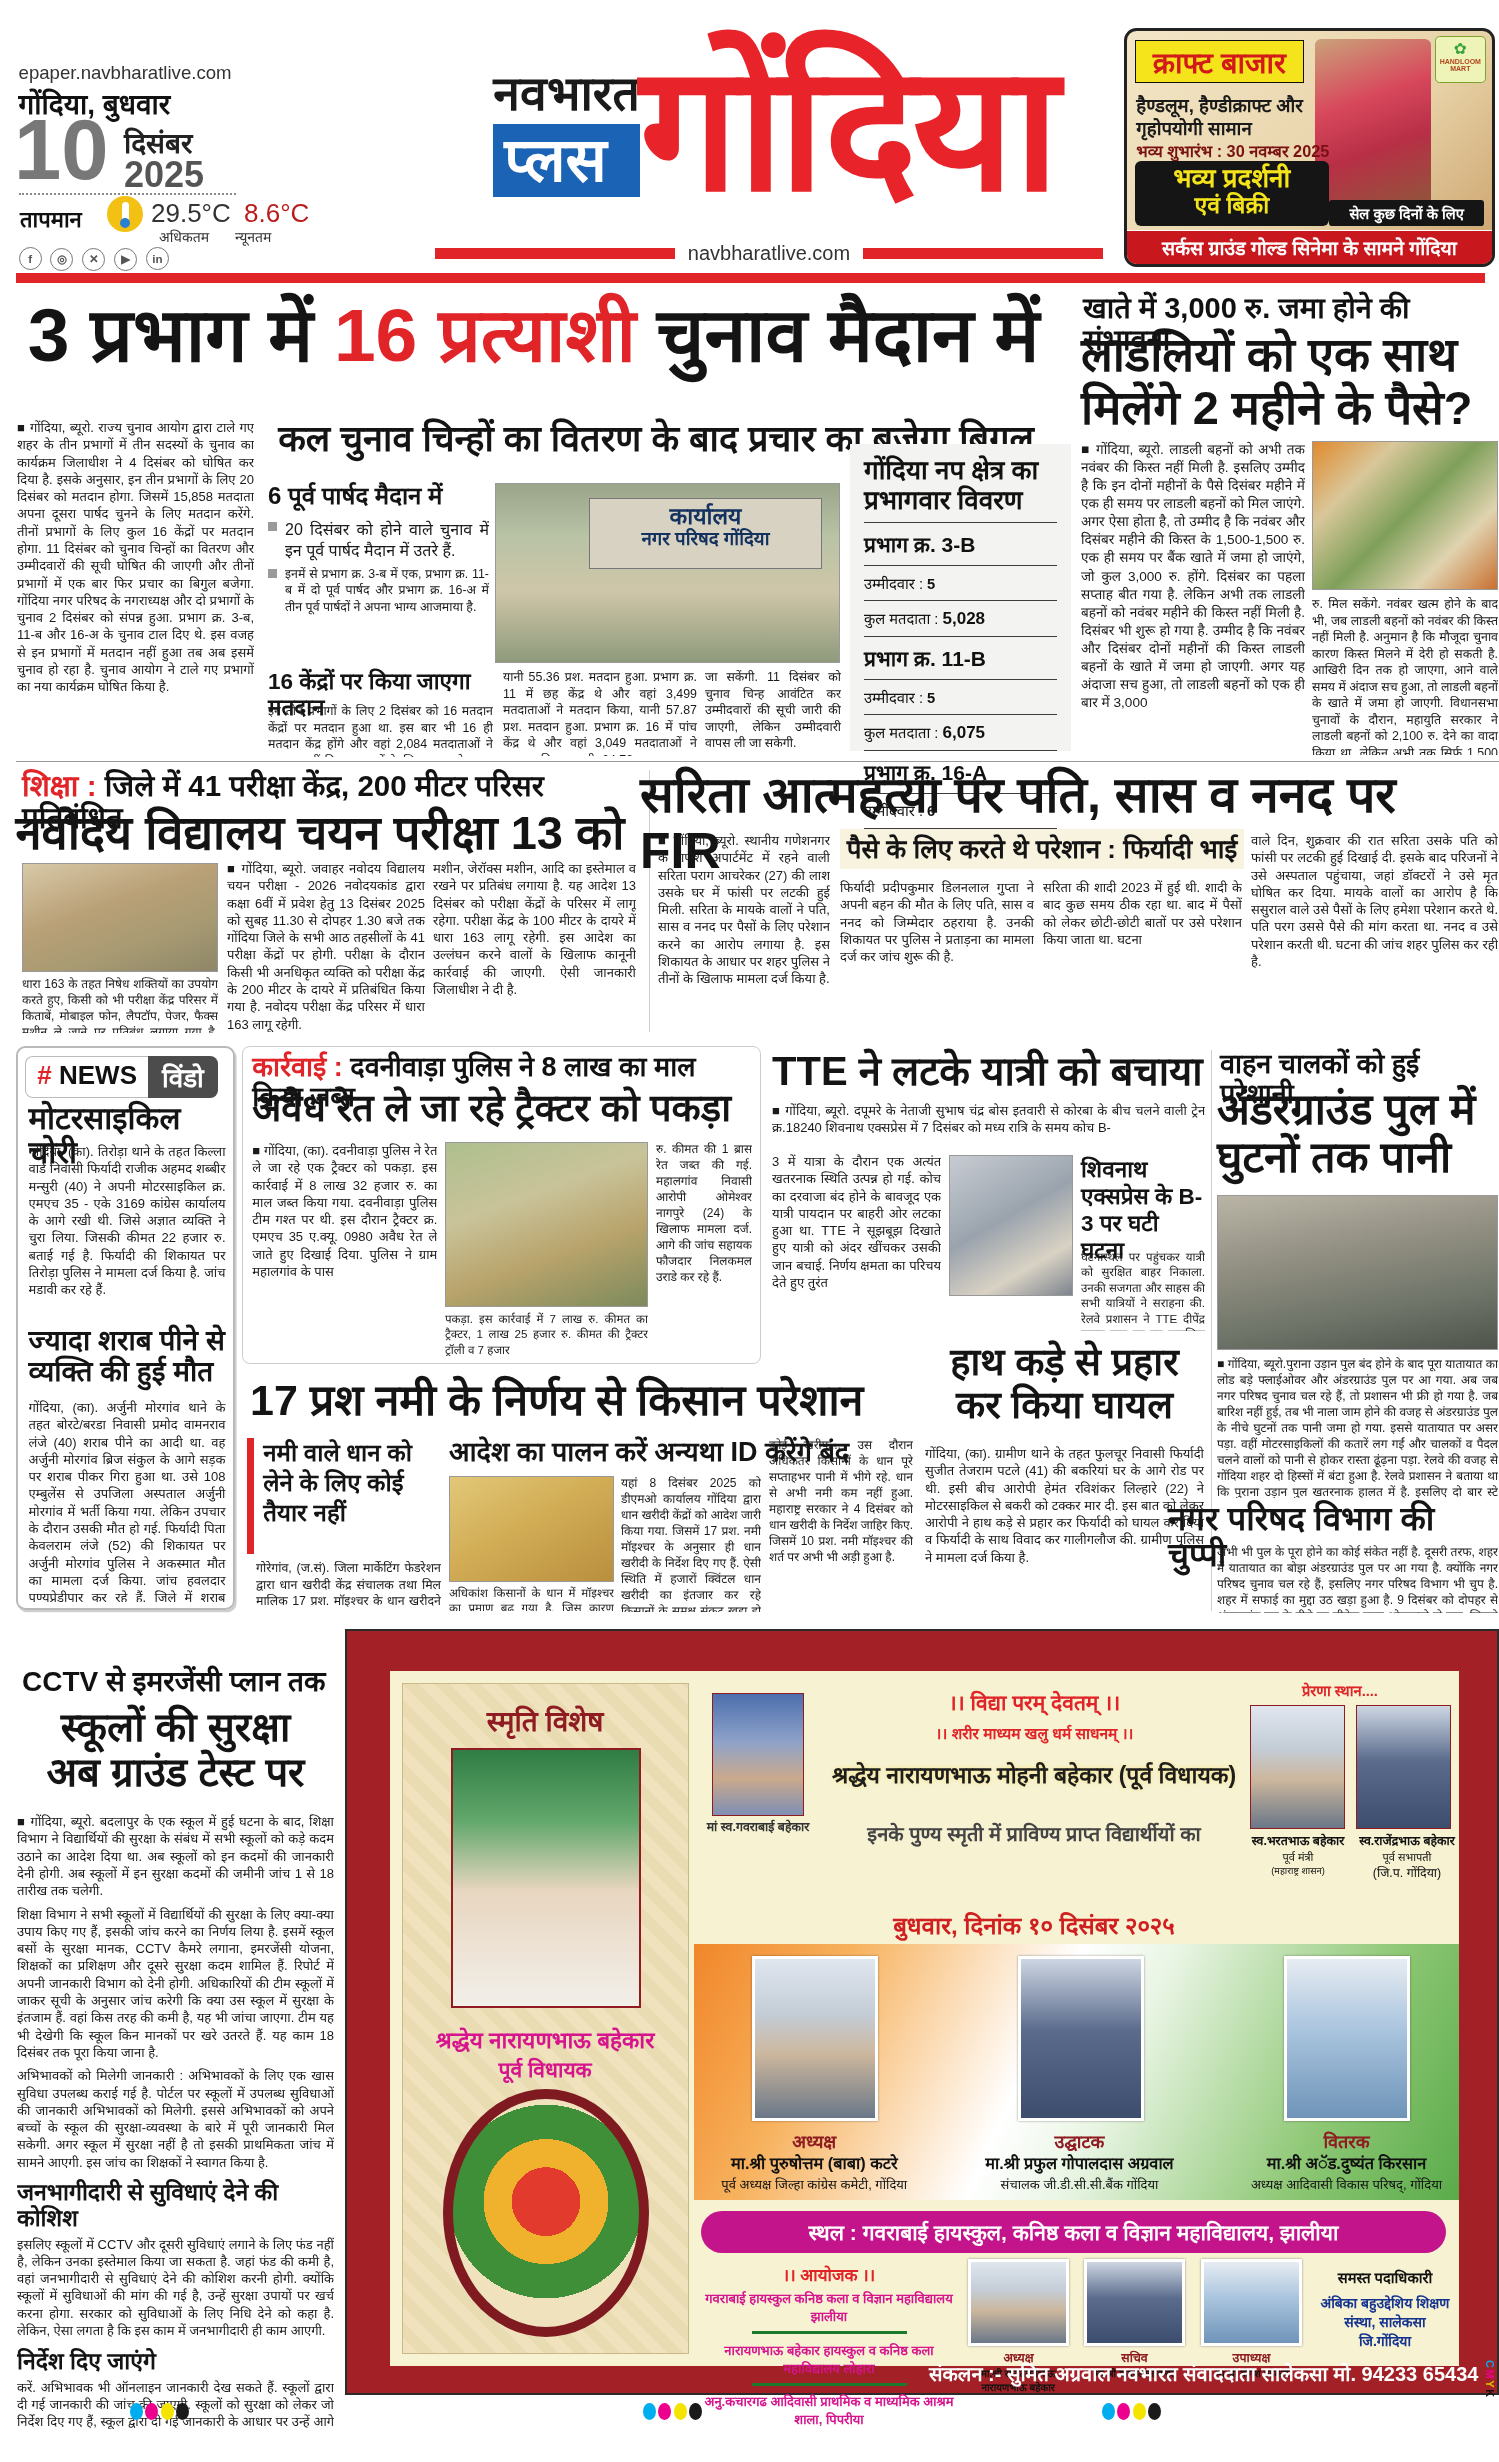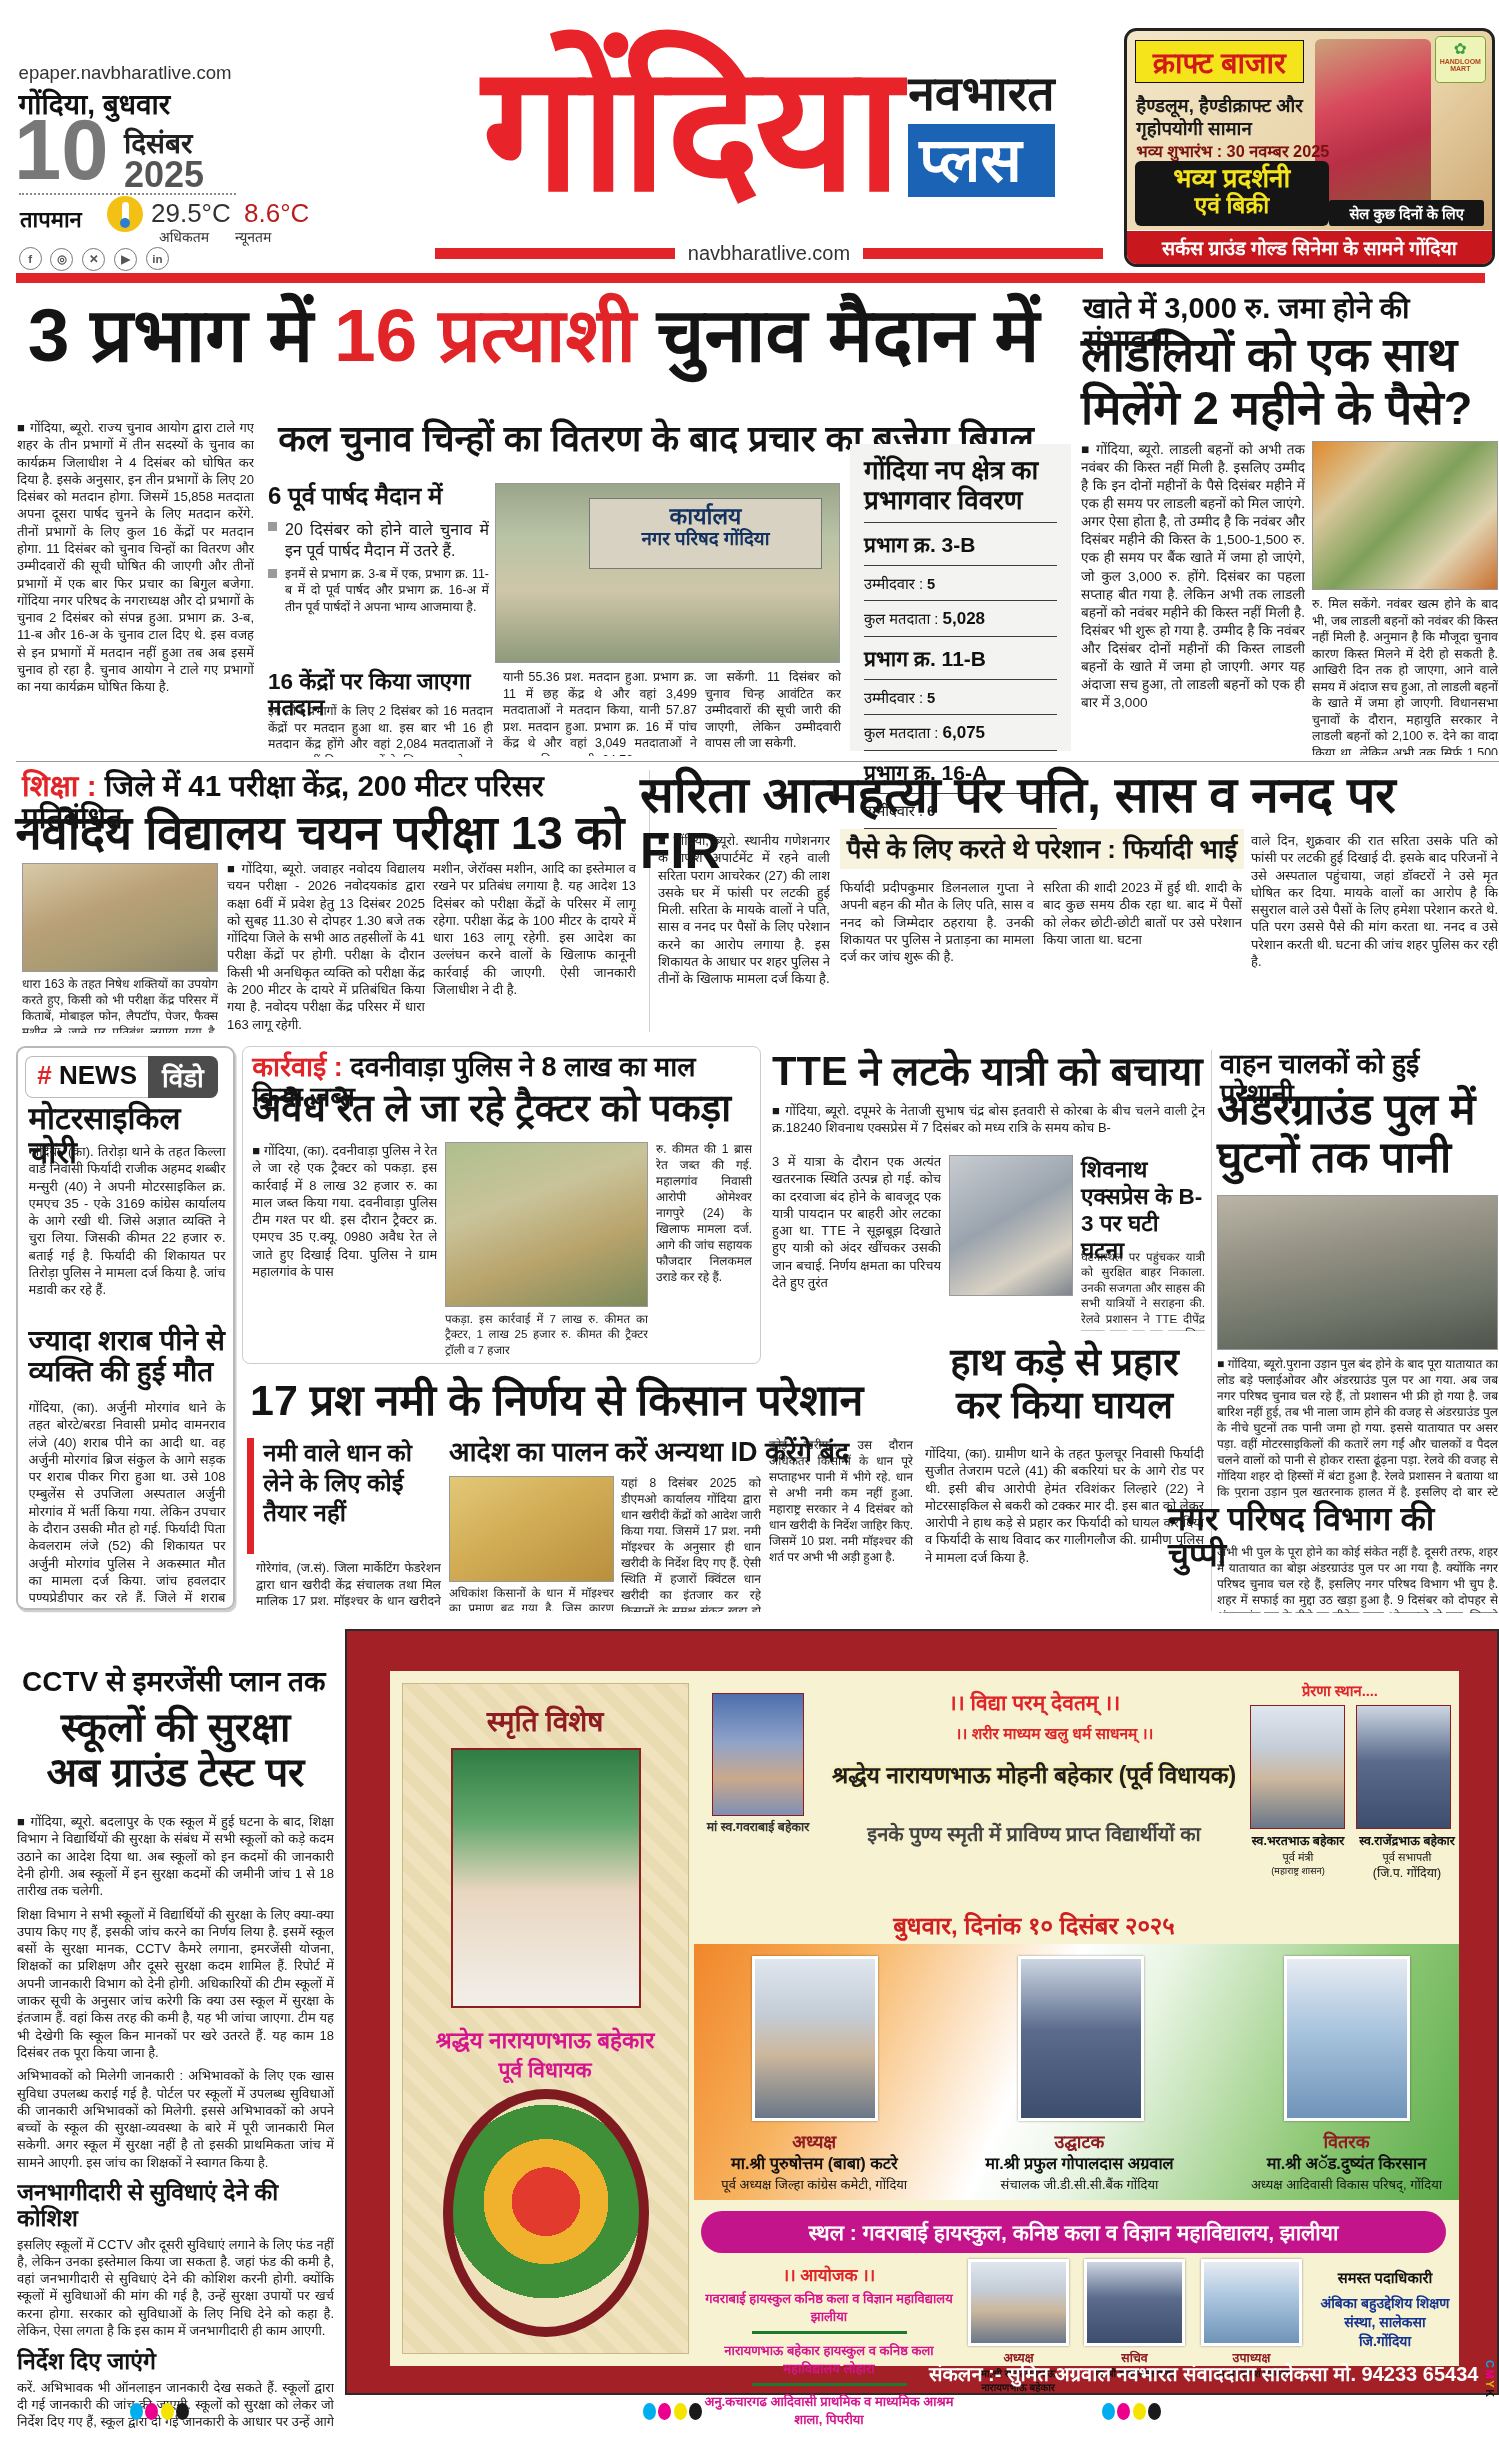--- a/index.html
+++ b/index.html
@@ -67,25 +67,25 @@
 <div class="abs" style="left:235px;top:227px;font-size:14px;color:#333">न्यूनतम</div>
 <div class="abs" style="left:18.6px;top:247px">
   <span class="sicon">f</span>
   <span class="sicon">◎</span>
   <span class="sicon">✕</span>
   <span class="sicon">▶</span>
   <span class="sicon">in</span>
 </div>
 
 <div class="abs" style="left:431px;top:23px;width:675px;height:210px;display:flex;align-items:center;justify-content:center">
-  <span style="font-size:175px;font-weight:700;color:#e8232a;line-height:1;letter-spacing:-4.7px">गोंदिया</span>
   <span style="display:inline-flex;flex-direction:column;margin-left:11px">
     <span style="font-size:48px;font-weight:700;color:#1a1a1a">नवभारत</span>
     <span style="font-size:61px;font-weight:700;color:#fff;background:#1b63b5;padding:1.6px 11px;line-height:1.15">प्लस</span>
   </span>
+  <span style="font-size:175px;font-weight:700;color:#e8232a;line-height:1;letter-spacing:-4.7px">गोंदिया</span>
 </div>
 <div class="abs" style="left:435px;top:242px;width:668px;display:flex;align-items:center;gap:12.4px">
   <span class="mastbar" style="flex:1"></span>
   <span style="font-size:20px;color:#333">navbharatlive.com</span>
   <span class="mastbar" style="flex:1"></span>
 </div>
 
 <div class="abs" style="left:1124px;top:28px;width:371px;height:239px;border:3.1px solid #222;border-radius:12.4px;background:linear-gradient(135deg,#f3e6c8 0%,#e8d3a8 60%,#caa06a 100%);overflow:hidden">
   <div class="abs" style="right:6.2px;top:4.7px;width:51px;height:47px;background:#eef3b8;border:1.6px solid #7ba32d;border-radius:4.7px;text-align:center;padding-top:3.1px">
     <div style="font-size:15.5px;color:#3aa13c">✿</div>
@@ -258,21 +258,21 @@
       <div class="abs photo ph-man" style="left:48px;top:64px;width:190px;height:260px;border:2.3px solid #8e1c22"></div>
       <div class="abs center magenta bold" style="left:0;top:340px;width:100%;font-size:22.5px">श्रद्धेय नारायणभाऊ बहेकार</div>
       <div class="abs center magenta bold" style="left:0;top:371px;width:100%;font-size:21px">पूर्व विधायक</div>
       <div class="abs" style="left:40px;top:405px;width:206px;height:248px;border:10px solid #7e1a20;border-radius:50%;background:radial-gradient(circle at 50% 45%,#e23b2e 0 22%,#f0b22c 22% 40%,#3f8f38 40% 62%,#efe2bd 62%)"></div>
     </div>
 
     <div class="abs photo ph-woman2" style="left:322px;top:22px;width:92px;height:123px;border:1.6px solid #8e1c22"></div>
     <div class="abs center bold" style="left:309px;top:147px;width:118px;font-size:12.4px;color:#333">मां स्व.गवराबाई बहेकार</div>
 
     <div class="abs center bold red" style="left:435px;top:17px;width:419px;font-size:21px">।। विद्या परम् देवतम् ।।</div>
-    <div class="abs center red" style="left:455px;top:51px;width:419px;font-size:15.5px;font-weight:700">।। शरीर माध्यम खलु धर्म साधनम् ।।</div>
+    <div class="abs center red" style="left:435px;top:51px;width:419px;font-size:15.5px;font-weight:700">।। शरीर माध्यम खलु धर्म साधनम् ।।</div>
     <div class="abs center bold" style="left:423px;top:87px;width:442px;font-size:23px;color:#1d1d1d;text-shadow:0 0 4.7px #f7e48a">श्रद्धेय नारायणभाऊ मोहनी बहेकार (पूर्व विधायक)</div>
     <div class="abs center bold" style="left:423px;top:149px;width:442px;font-size:20px;color:#444">इनके पुण्य स्मृती में प्राविण्य प्राप्त विद्यार्थीयों का</div>
     <div class="abs center bold" style="left:423px;top:237px;width:442px;font-size:24px;color:#cf1f1f">बुधवार, दिनांक १० दिसंबर २०२५</div>
 
     <div class="abs bold red" style="left:912px;top:9.3px;width:147px;font-size:14.7px">प्रेरणा स्थान....</div>
     <div class="abs photo ph-guest" style="left:860px;top:34px;width:95px;height:124px;border:1.6px solid #8e1c22"></div>
     <div class="abs photo ph-guest2" style="left:966px;top:34px;width:95px;height:124px;border:1.6px solid #8e1c22"></div>
     <div class="abs center" style="left:850px;top:161px;width:116px">
       <div class="bold" style="font-size:12.4px">स्व.भरतभाऊ बहेकार</div>
       <div style="font-size:11px">पूर्व मंत्री</div>

